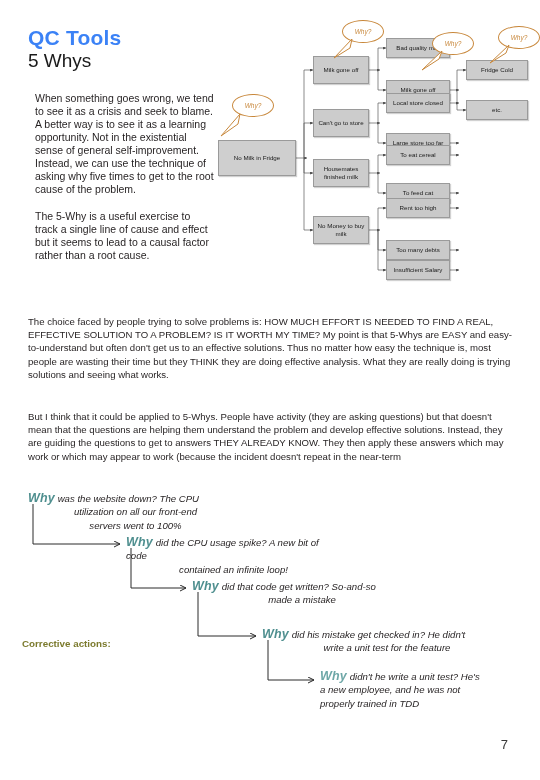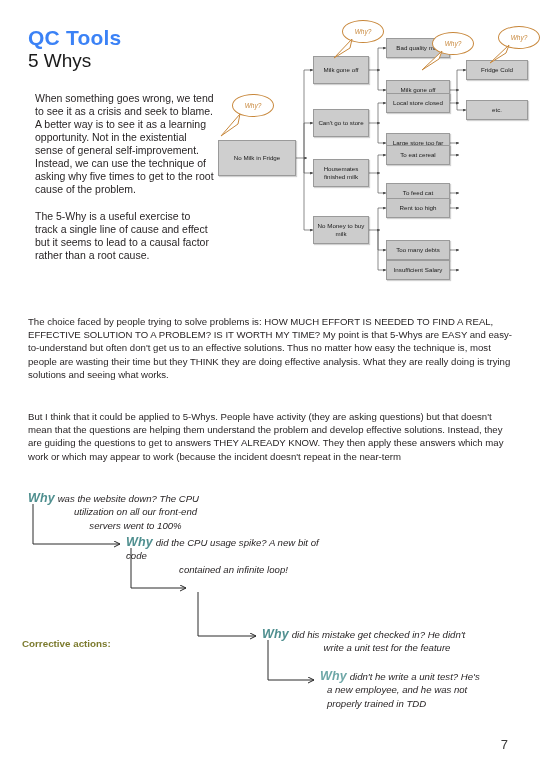--- a/index.html
+++ b/index.html
@@ -65,21 +65,21 @@
   .why-row{position:absolute;font-size:9.6px;line-height:13.4px;color:#231f20;font-style:italic;}
   .why-word{color:#4f8f8f;font-size:12.5px;font-weight:bold;letter-spacing:.2px;}
   .why-word.dim{color:#6ea7a7;}
   .why-l1{left:28px;top:4px;width:215px;}
   .why-l2{left:126px;top:48px;width:215px;}
   .why-l3{left:192px;top:92px;width:220px;}
   .why-l4{left:262px;top:140px;width:250px;}
   .why-l5{left:320px;top:182px;width:212px;}
   .why-body{display:inline;}
   .why-cont{display:block;text-align:center;}
-  .why-cont.left{text-align:left;margin-left:7px;}
+  .why-cont.left{text-align:left;}
   svg.cascade-lines{position:absolute;left:0;top:0;width:540px;height:250px;overflow:visible;}
 
   
   .corrective-title{
     position:absolute;left:22px;top:638px;font-size:9.8px;font-weight:bold;color:#7c7b2e;
   }
   .corrective-body{
     position:absolute;left:22px;top:662px;width:215px;
     font-size:9.6px;line-height:13.4px;color:#7c7b2e;
   }
@@ -219,20 +219,24 @@
     <div class="why-row why-l1">
       <span class="why-word">Why</span><span class="why-body"> was the website down? The CPU</span>
       <span class="why-cont">utilization on all our front-end<br>servers went to 100%</span>
     </div>
 
     <div class="why-row why-l2">
       <span class="why-word">Why</span><span class="why-body"> did the CPU usage spike? A new bit of code</span>
       <span class="why-cont">contained an infinite loop!</span>
     </div>
 
+    <div class="why-row why-l3">
+      <span class="why-word">Why</span><span class="why-body"> did that code get written? So-and-so</span>
+      <span class="why-cont">made a mistake</span>
+    </div>
 
     <div class="why-row why-l4">
       <span class="why-word">Why</span><span class="why-body"> did his mistake get checked in? He didn't</span>
       <span class="why-cont">write a unit test for the feature</span>
     </div>
 
     <div class="why-row why-l5">
       <span class="why-word dim">Why</span><span class="why-body"> didn't he write a unit test? He's</span>
       <span class="why-cont left">a new employee, and he was not<br>properly trained in TDD</span>
     </div>

